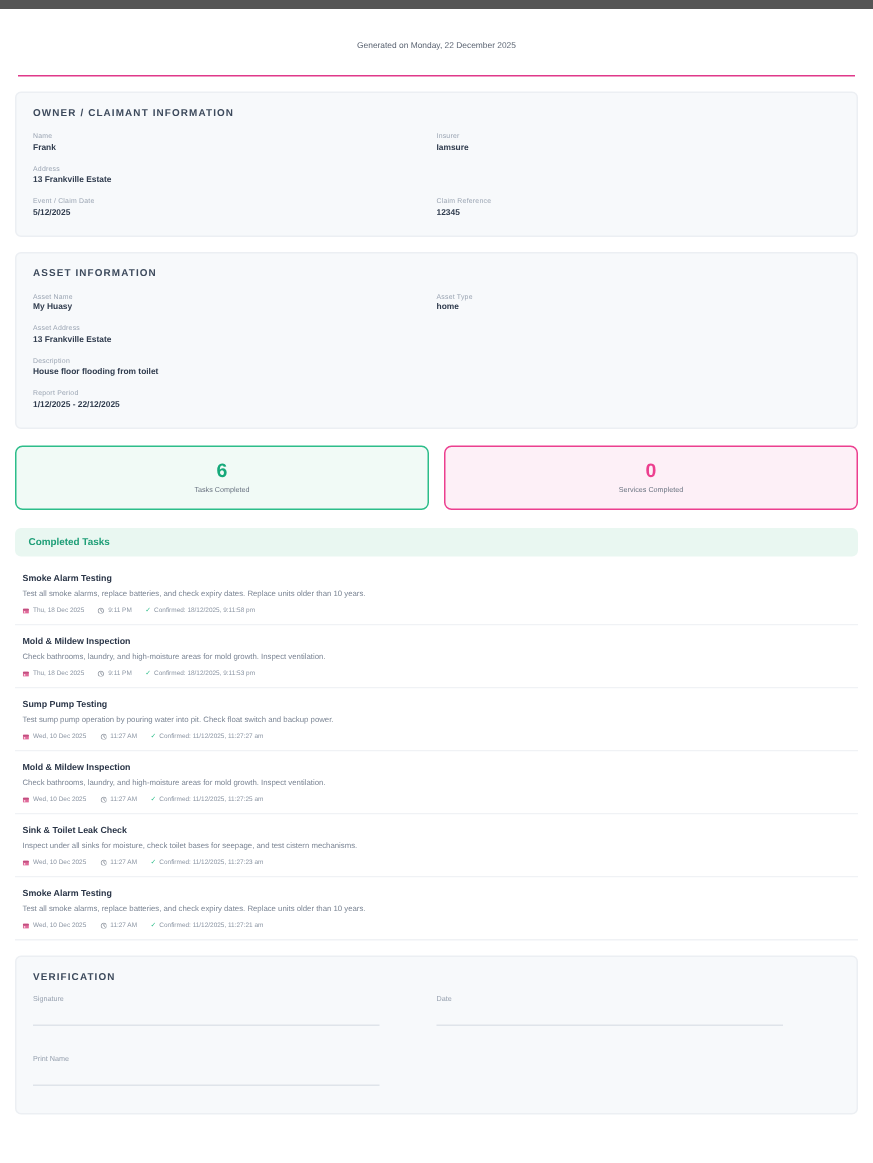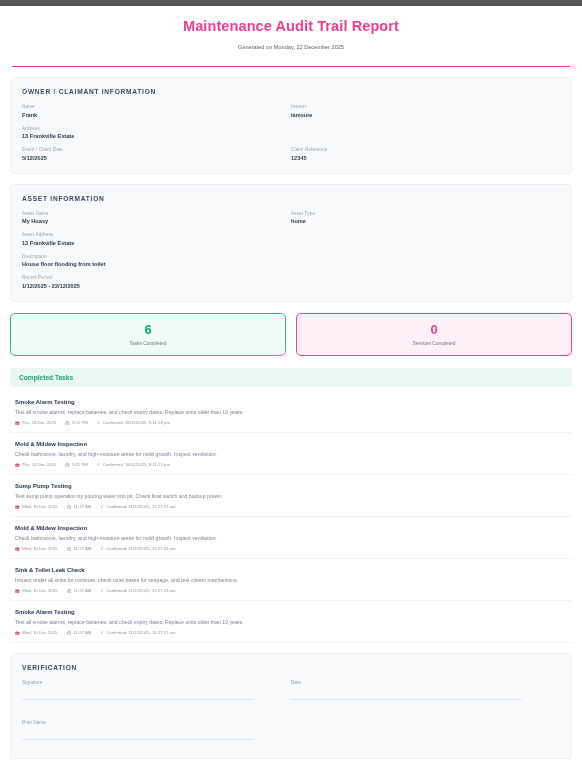--- a/index.html
+++ b/index.html
@@ -183,21 +183,20 @@
   .verif-field.print { margin-bottom: 6px; }
 </style>
 </head>
 <body>
 
 <div class="topbar"></div>
 
 <div class="page">
 
   <div class="report-header">
-    <div class="report-title">Maintenance Audit Trail Report</div>
     <div class="report-subtitle">Generated on Monday, 22 December 2025</div>
   </div>
   <div class="title-rule"></div>
 
   <div class="panel">
     <div class="panel-title">OWNER / CLAIMANT INFORMATION</div>
     <div class="field-grid">
       <div class="field">
         <div class="field-label">Name</div>
         <div class="field-value">Frank</div>

